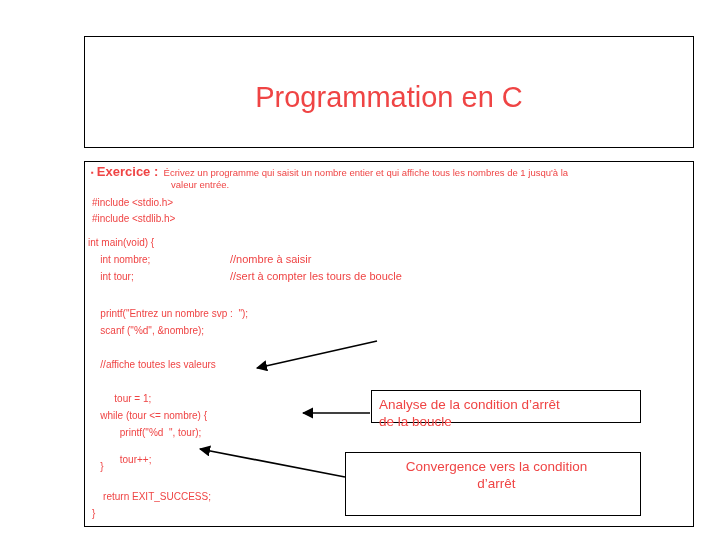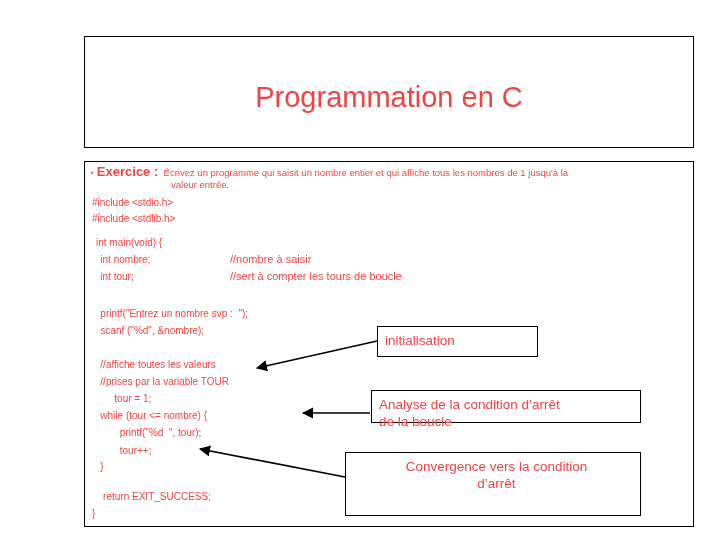--- a/index.html
+++ b/index.html
@@ -145,42 +145,40 @@
   <div id="content-frame">
 
     <div id="exercise-block">
       <div id="exercise-line1"><span id="exercise-bullet">▪</span><span id="exercise-label">Exercice :</span>&nbsp; <span>Écrivez un programme qui saisit un nombre entier et qui affiche tous les nombres de 1 jusqu'à la</span></div>
       <div id="exercise-line2">valeur entrée.</div>
     </div>
 
     <div class="code-line" style="left:7px; top:34px;">#include &lt;stdio.h&gt;</div>
     <div class="code-line" style="left:7px; top:50px;">#include &lt;stdlib.h&gt;</div>
 
-    <div class="code-line" style="left:11px; top:74px;">int main(void) {</div>
+    <div class="code-line" style="left:3px; top:74px;">int main(void) {</div>
     <div class="code-line" style="left:7px; top:91px;">   int nombre;</div>
     <div class="code-comment" style="left:145px; top:91px;">//nombre à saisir</div>
     <div class="code-line" style="left:7px; top:108px;">   int tour;</div>
     <div class="code-comment" style="left:145px; top:108px;">//sert à compter les tours de boucle</div>
 
     <div class="code-line" style="left:7px; top:145px;">   printf("Entrez un nombre svp :  ");</div>
     <div class="code-line" style="left:7px; top:162px;">   scanf ("%d", &amp;nombre);</div>
 
     <div class="code-line" style="left:7px; top:196px;">   //affiche toutes les valeurs</div>
-    <div class="code-line" style="left:7px; top:213px;">   //prises par la variable TOUR</div>
     <div class="code-line" style="left:21px; top:230px;">   tour = 1;</div>
     <div class="code-line" style="left:7px; top:247px;">   while (tour &lt;= nombre) {</div>
     <div class="code-line" style="left:7px; top:264px;">          printf("%d  ", tour);</div>
-    <div class="code-line" style="left:7px; top:282px;">          tour++;</div>
+    <div class="code-line" style="left:7px; top:291px;">          tour++;</div>
     <div class="code-line" style="left:7px; top:298px;">   }</div>
 
     <div class="code-line" style="left:7px; top:328px;">    return EXIT_SUCCESS;</div>
     <div class="code-line" style="left:7px; top:345px;">}</div>
   </div>
 
-  <div class="callout" id="callout-init">initialisation</div>
   <div class="callout" id="callout-analyse">Analyse de la condition d’arrêt
 de la boucle</div>
   <div class="callout" id="callout-convergence">Convergence vers la condition
 d’arrêt</div>
 
   <svg id="arrows" viewBox="0 0 720 540">
     <defs>
       <marker id="ah" viewBox="0 0 10 10" refX="9" refY="5" markerWidth="7" markerHeight="7" orient="auto-start-reverse">
         <path d="M 0 0 L 10 5 L 0 10 z" fill="#000000"></path>
       </marker>

